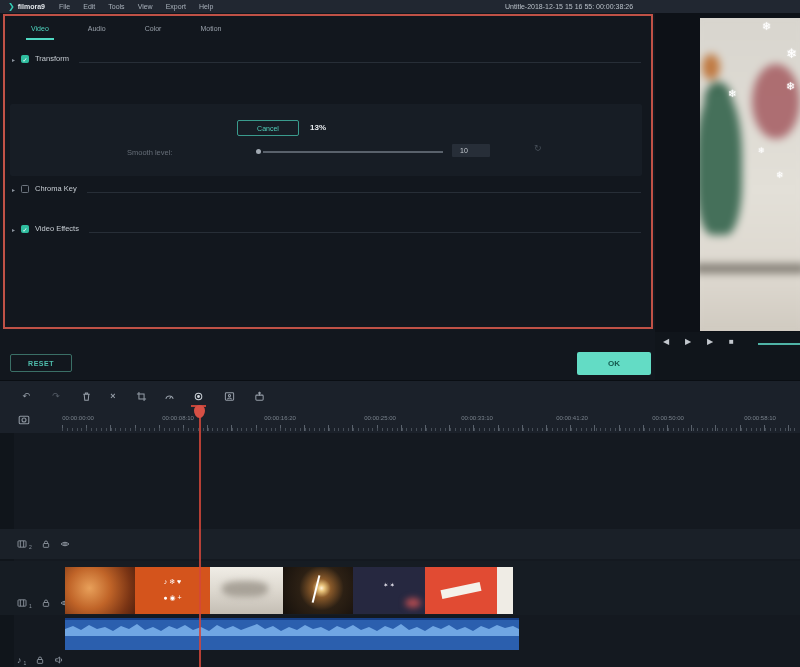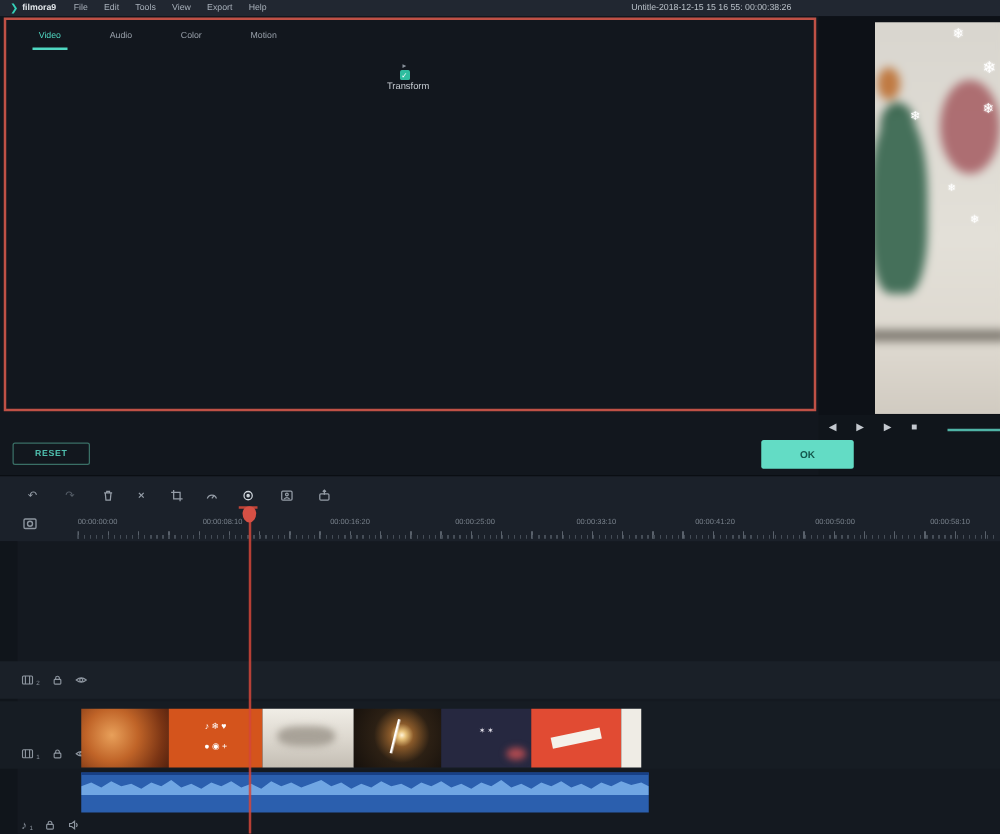--- a/index.html
+++ b/index.html
@@ -12,40 +12,40 @@
   .logo-glyph{color:#35d0b8;font-size:8px;font-weight:bold;}
   .logo-text{color:#e2e6ea;font-weight:bold;}
   .menu-item{margin-right:13px;cursor:default;}
   .win-title{position:absolute;left:505px;top:0;height:13px;line-height:13px;font-size:7px;color:#b9c0c8;}
   
   .prop-panel{position:absolute;left:0;top:13px;width:655px;height:367px;background:#12171e;}
   .panel-border{position:absolute;left:3px;top:1px;width:646px;height:311px;border:2px solid #bf5146;pointer-events:none;z-index:9;}
   .tabs{position:absolute;left:0;top:9px;width:655px;height:18px;display:flex;padding-left:26px;gap:29px;font-size:7px;}
   .tab{color:#98a0aa;padding:3px 5px 4px;}
   .tab.active{color:#4fd8c2;border-bottom:2px solid #4fd8c2;}
-  .prop-row{position:absolute;left:12px;right:14px;height:14px;display:flex;align-items:center;font-size:7.5px;flex-direction:column;}
+  .prop-row{position:absolute;left:12px;right:14px;height:14px;display:flex;align-items:flex-end;font-size:7.5px;}
   .chev{width:9px;color:#8a929c;font-size:6px;}
   .cbx{width:8px;height:8px;border-radius:1.5px;margin-right:6px;display:flex;align-items:center;justify-content:center;
     font-size:6px;color:#fff;border:1px solid #6d757f;box-sizing:border-box;background:transparent;}
   .cbx.checked{background:#2fbd9f;border-color:#2fbd9f;}
   .plabel{color:#c6ccd2;}
   .hline{flex:1;height:1px;background:#272e37;margin-left:10px;}
   .stab-block{position:absolute;left:10px;top:91px;width:632px;height:72px;background:#171d25;border-radius:2px;}
   .cancel-btn{position:absolute;left:227px;top:16px;width:62px;height:16px;background:transparent;
     border:1px solid #3a9b8d;border-radius:2px;color:#52cfba;font-size:7px;font-family:inherit;}
   .stab-progress{position:absolute;left:300px;top:19px;font-size:8px;font-weight:bold;color:#e9edf0;}
   .smooth-label{position:absolute;left:117px;top:44px;font-size:7.5px;color:#666e78;}
   .slider-handle{position:absolute;left:246px;top:45px;width:5px;height:5px;border-radius:50%;background:#a2aab3;}
   .slider-track{position:absolute;left:253px;top:47px;width:180px;height:1.5px;background:#59616b;}
   .slider-value{position:absolute;left:442px;top:40px;width:38px;height:13px;background:#272e38;border-radius:1px;
     color:#c6ccd2;font-size:7px;line-height:13px;padding-left:8px;box-sizing:border-box;}
   .slider-reset{position:absolute;left:524px;top:39px;color:#454d57;font-size:9px;}
   .reset-btn{position:absolute;left:10px;top:341px;width:62px;height:18px;background:transparent;
     border:1px solid #3a6f66;border-radius:2px;color:#4fbfae;font-size:7px;font-weight:bold;letter-spacing:.5px;font-family:inherit;}
-  .ok-btn{position:absolute;left:609px;top:339px;width:74px;height:23px;background:#63dcc5;border:none;
+  .ok-btn{position:absolute;left:577px;top:339px;width:74px;height:23px;background:#63dcc5;border:none;
     border-radius:2px;color:#14594e;font-size:8px;font-weight:bold;font-family:inherit;}
   
   .preview{position:absolute;left:655px;top:13px;width:145px;height:319px;background:#0d1117;}
   .video-frame{position:absolute;left:45px;top:5px;width:100px;height:313px;background:#dad7d0;overflow:hidden;}
   .vf-blur{position:absolute;inset:-6px;filter:blur(4px);}
   .vf-base{position:absolute;inset:0;background:linear-gradient(180deg,#d8d5ce 0%,#e3e0d8 55%,#ddd8cf 82%,#cfc9bf 100%);}
   .vf-tree{position:absolute;left:2px;top:78px;width:46px;height:145px;background:#45705a;border-radius:45% 45% 35% 35%;}
   .vf-tree2{position:absolute;left:10px;top:70px;width:28px;height:40px;background:#3c6750;border-radius:50%;}
   .vf-red{position:absolute;left:58px;top:52px;width:48px;height:75px;background:#a45a60;border-radius:50%;opacity:.85;}
   .vf-orange{position:absolute;left:8px;top:42px;width:18px;height:26px;background:#c07a42;border-radius:50%;}
@@ -127,23 +127,46 @@
       <span class="chev">▸</span>
       <span class="cbx checked">
           <span>✓</span>
         </span>
       <span class="plabel">Transform</span>
       <span class="hline"></span>
     </div>
 
 
 
-
-
-
+    <div class="stab-block">
+      <button class="cancel-btn">Cancel</button>
+      <span class="stab-progress">13%</span>
+      <span class="smooth-label">Smooth level:</span>
+      <span class="slider-handle"></span>
+      <span class="slider-track"></span>
+      <span class="slider-value">10</span>
+      <span class="slider-reset">↻</span>
+    </div>
+
+    <div class="prop-row" style="top:166px">
+      <span class="chev">▸</span>
+      <span class="cbx"></span>
+      <span class="plabel">Chroma Key</span>
+      <span class="hline"></span>
+    </div>
+
+
+    <div class="prop-row" style="top:206px">
+      <span class="chev">▸</span>
+      <span class="cbx checked">
+          <span>✓</span>
+        </span>
+      <span class="plabel">Video Effects</span>
+      <span class="hline"></span>
+    </div>
 
     <button class="reset-btn">RESET</button>
     <button class="ok-btn">OK</button>
   </div>
 
   <div class="preview">
     <div class="video-frame">
       <div class="vf-blur">
         <div class="vf-base"></div>
         <div class="vf-orange"></div>

